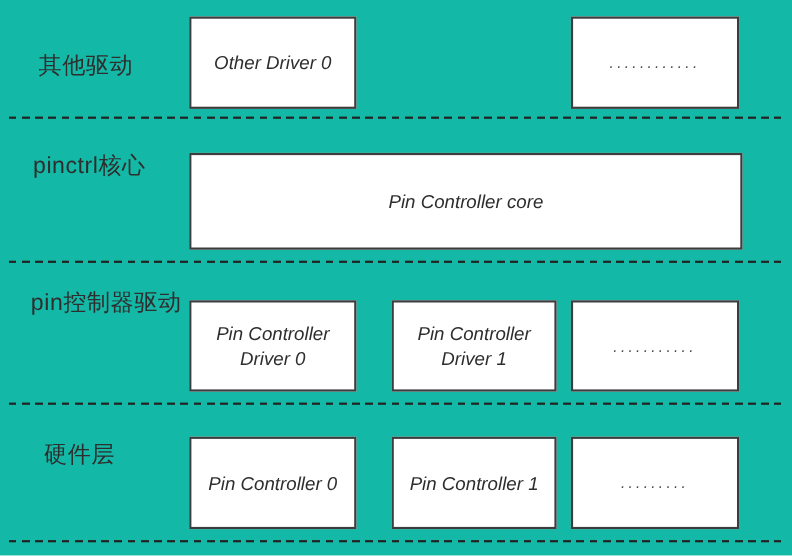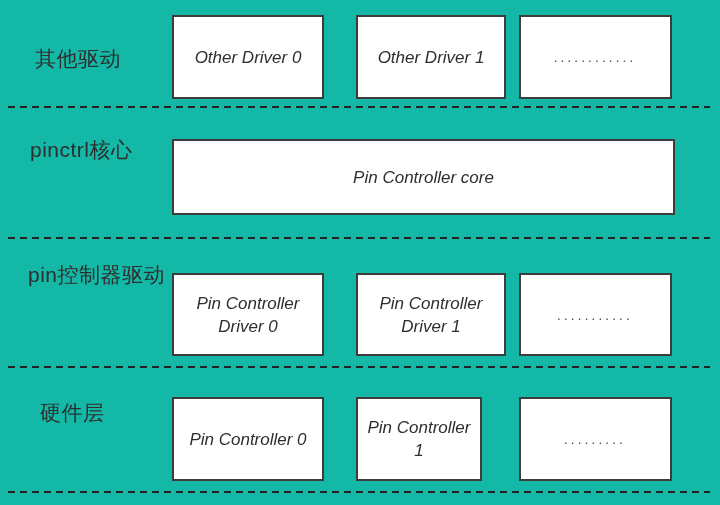--- a/index.html
+++ b/index.html
@@ -55,31 +55,28 @@
 </style>
 </head>
 <body>
 
 <div class="diagram">
 
   <div class="layer-label" style="left:35px; top:45px;">其他驱动</div>
   <div class="box" style="left:172px; top:15px; width:152px; height:84px;">
     <span class="box-text">Other Driver 0</span>
   </div>
-  <div class="box" style="left:356px; top:15px; width:150px; height:84px;">
-    <span class="box-text">Other Driver 1</span>
-  </div>
   <div class="box" style="left:519px; top:15px; width:153px; height:84px;">
     <span class="dots-text">............</span>
   </div>
 
   <div class="separator" style="top:106px;"></div>
 
   <div class="layer-label" style="left:30px; top:136px;">pinctrl核心</div>
-  <div class="box" style="left:172px; top:139px; width:503px; height:76px;">
+  <div class="box" style="left:172px; top:139px; width:503px; height:88px;">
     <span class="box-text">Pin Controller core</span>
   </div>
 
   <div class="separator" style="top:237px;"></div>
 
   <div class="layer-label" style="left:28px; top:261px;">pin控制器驱动</div>
   <div class="box" style="left:172px; top:273px; width:152px; height:83px;">
     <span class="box-text">Pin Controller Driver 0</span>
   </div>
   <div class="box" style="left:356px; top:273px; width:150px; height:83px;">
@@ -88,21 +85,21 @@
   <div class="box" style="left:519px; top:273px; width:153px; height:83px;">
     <span class="dots-text">...........</span>
   </div>
 
   <div class="separator" style="top:366px;"></div>
 
   <div class="layer-label" style="left:40px; top:399px;">硬件层</div>
   <div class="box" style="left:172px; top:397px; width:152px; height:84px;">
     <span class="box-text">Pin Controller 0</span>
   </div>
-  <div class="box" style="left:356px; top:397px; width:126px; height:84px;">
+  <div class="box" style="left:356px; top:397px; width:150px; height:84px;">
     <span class="box-text">Pin Controller 1</span>
   </div>
   <div class="box" style="left:519px; top:397px; width:153px; height:84px;">
     <span class="dots-text">.........</span>
   </div>
 
   <div class="separator" style="top:491px;"></div>
 
 </div>
 

